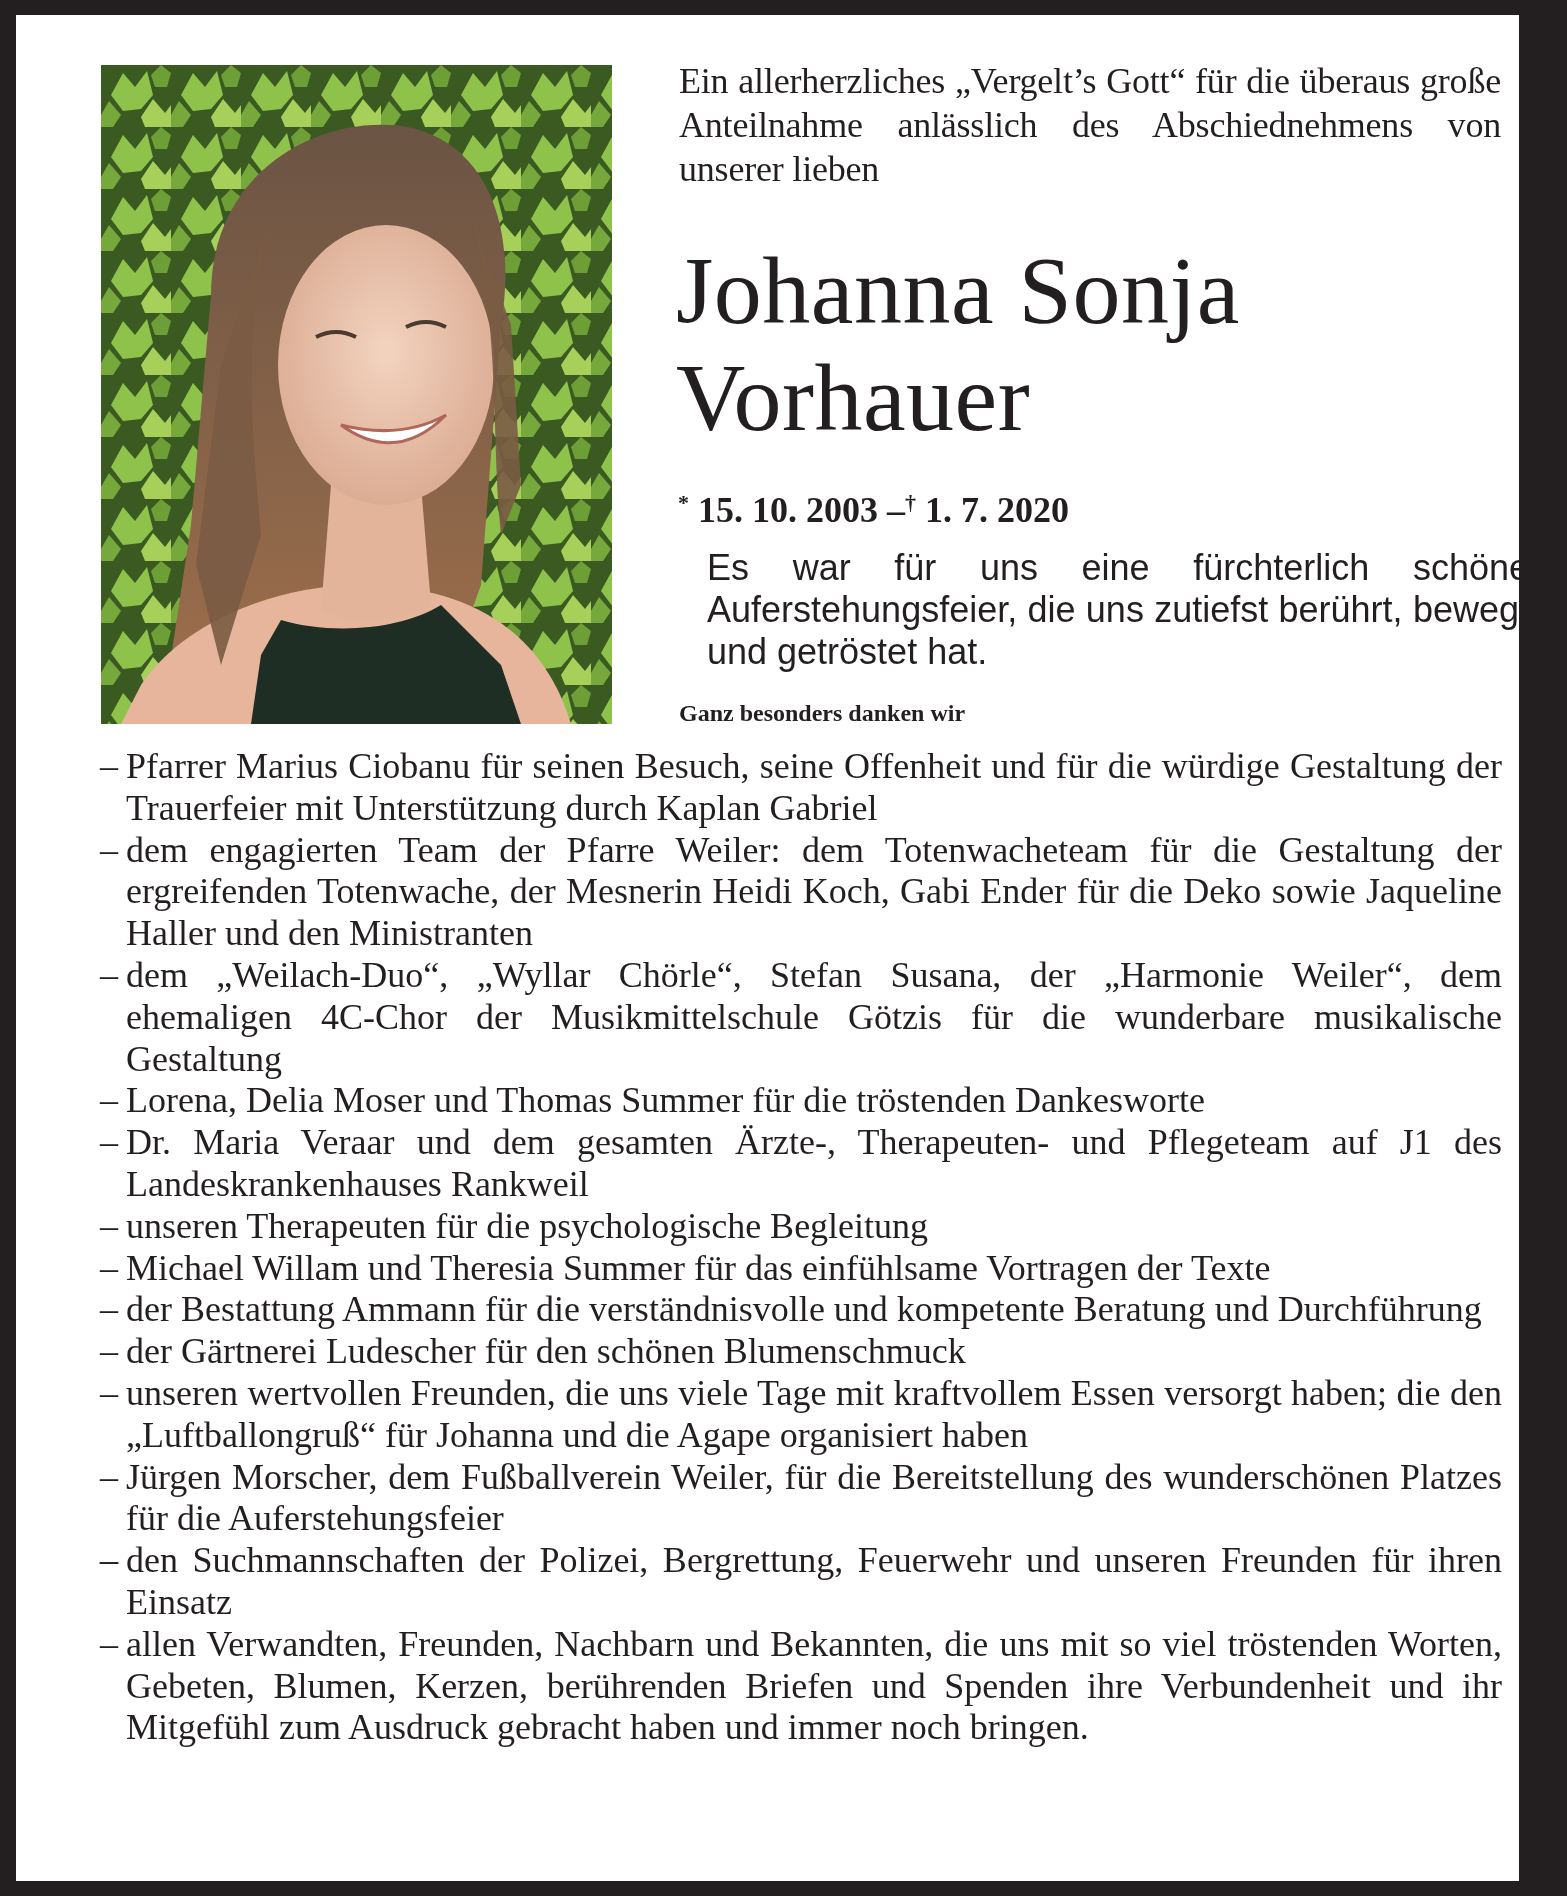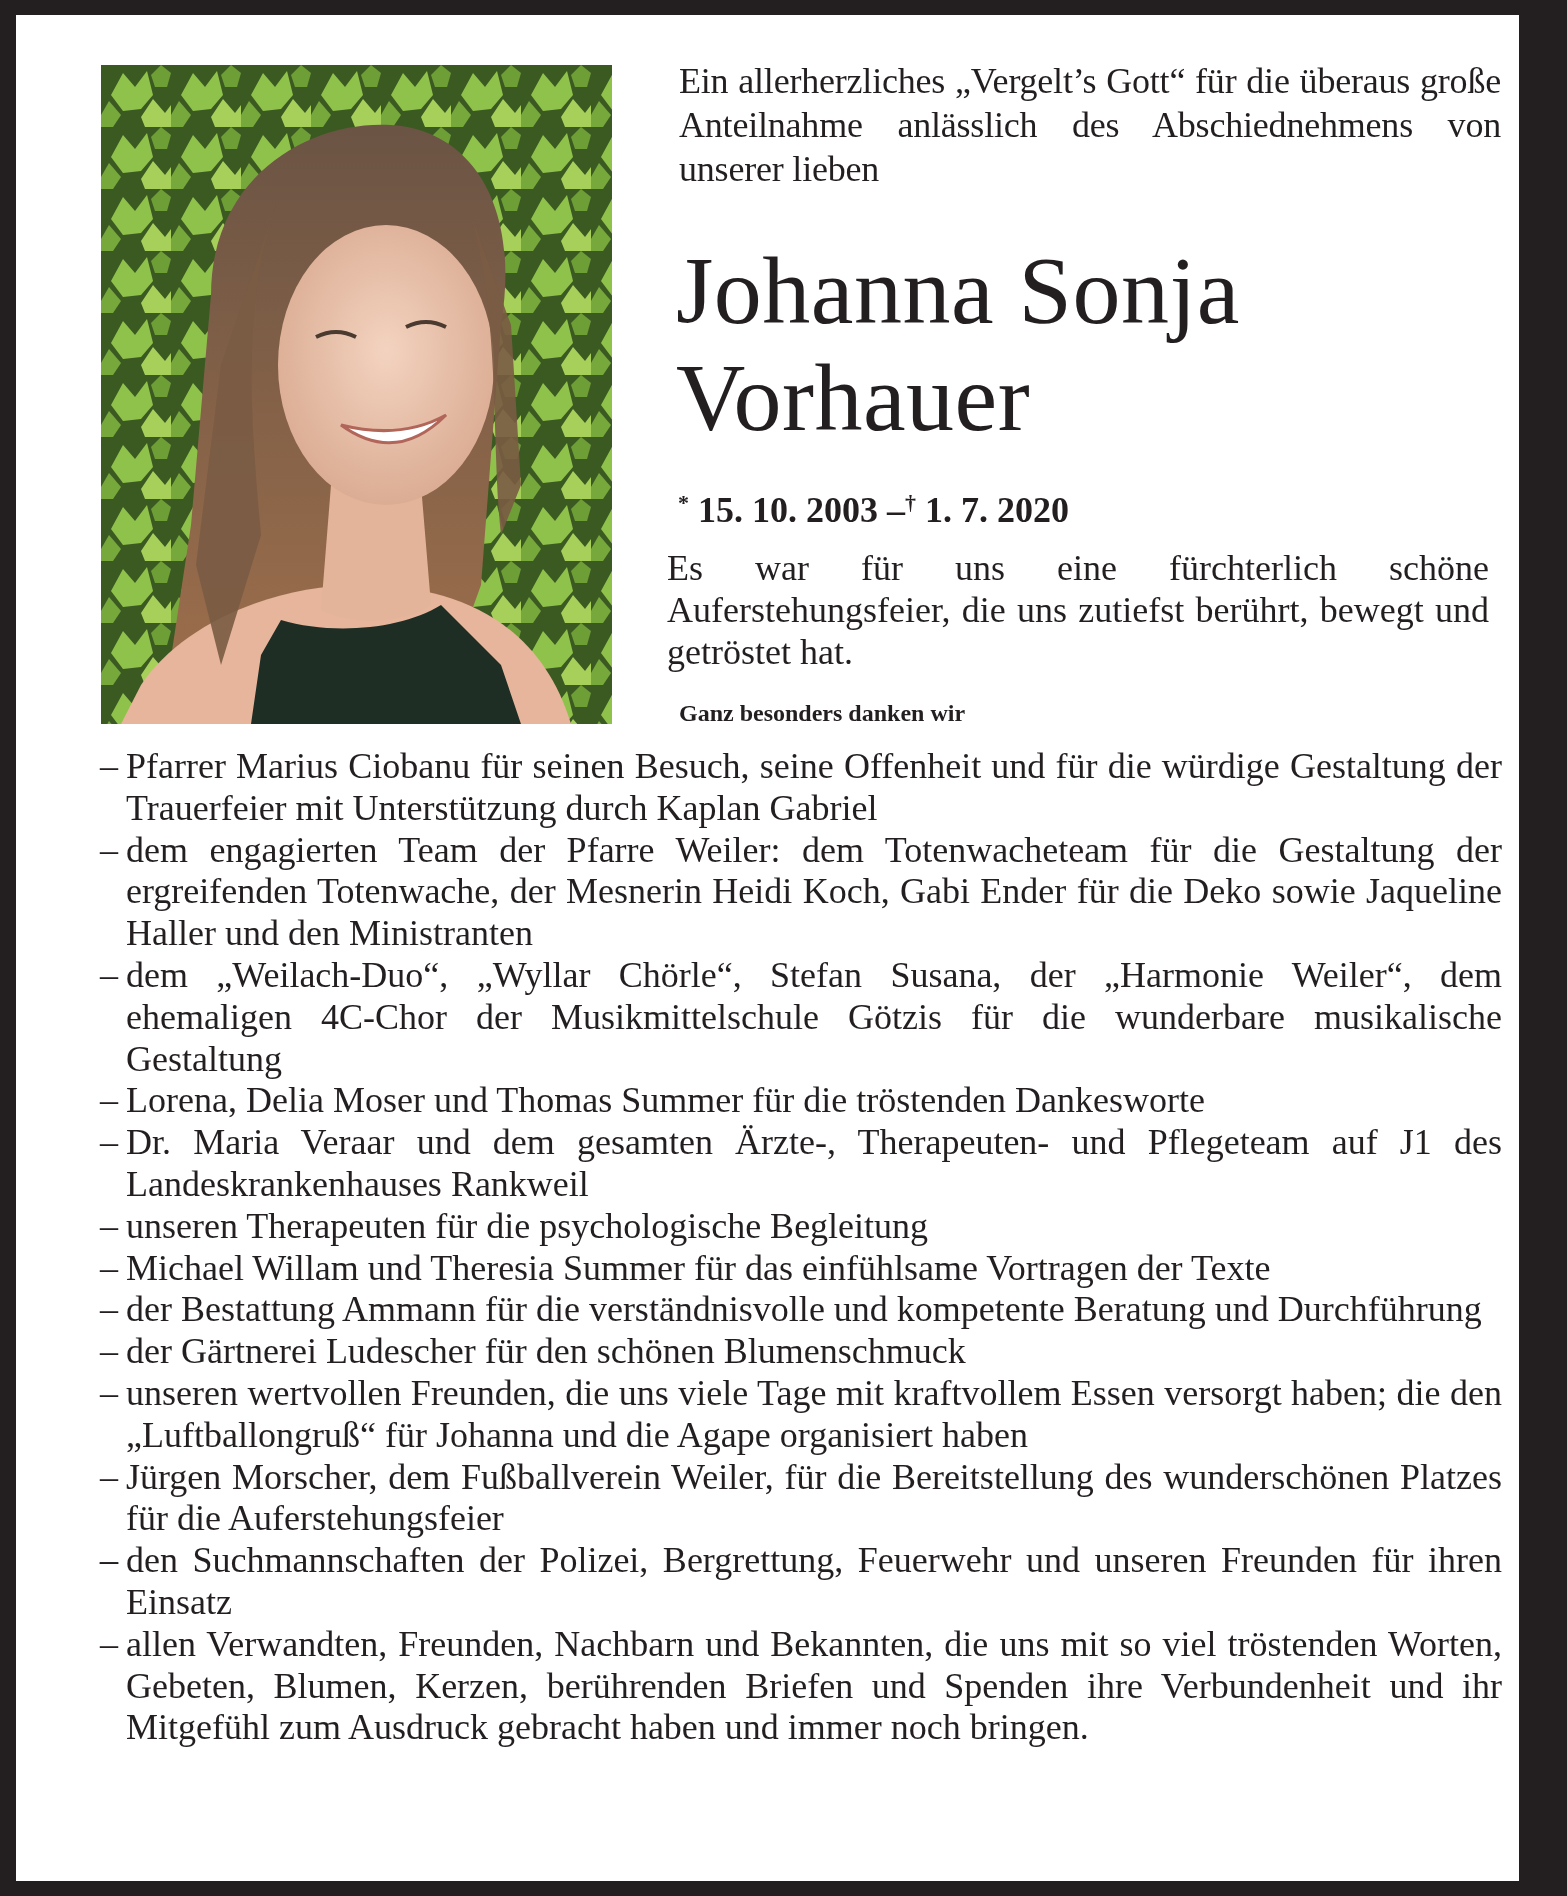--- a/index.html
+++ b/index.html
@@ -67,24 +67,24 @@
       font-weight: bold;
       white-space: nowrap;
     }
     .dates .sym {
       font-size: 22px;
       vertical-align: 12px;
       font-weight: bold;
     }
     .resurrect {
       position: absolute;
-      left: 651px;
+      left: 691px;
       top: 532px;
       width: 822px;
-      font-family: Liberation Serif, serif;
+      font-family: Liberation Sans, sans-serif;
       font-size: 36px;
       line-height: 42px;
       text-align: justify;
       text-align-last: left;
     }
     .thanks-heading {
       position: absolute;
       left: 663px;
       top: 676px;
       font-family: "Liberation Serif", "DejaVu Serif", serif;

